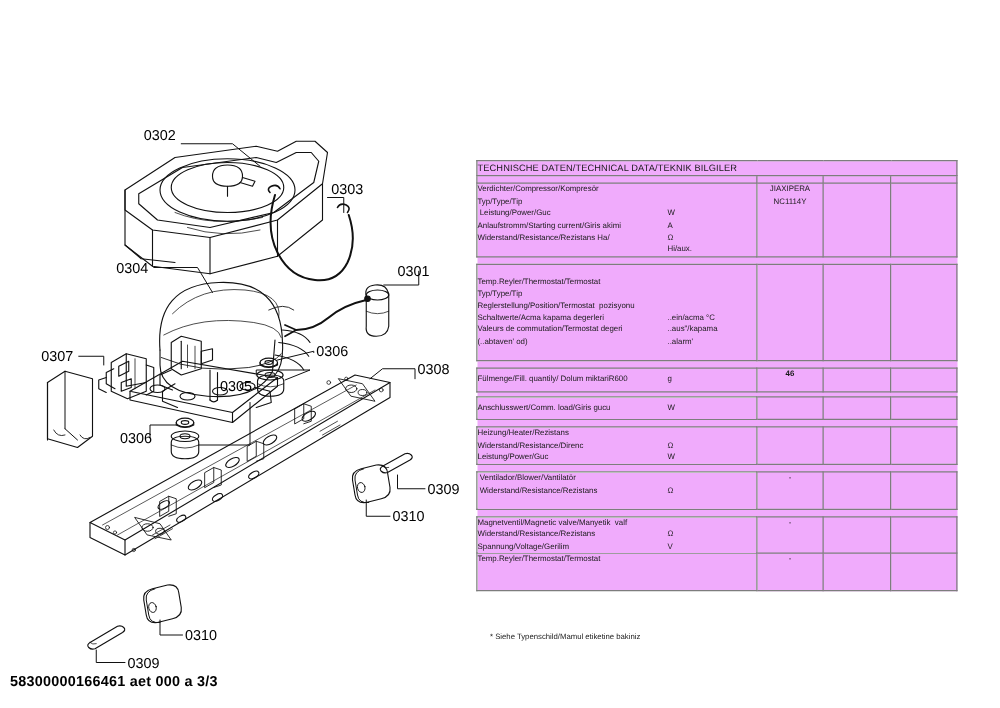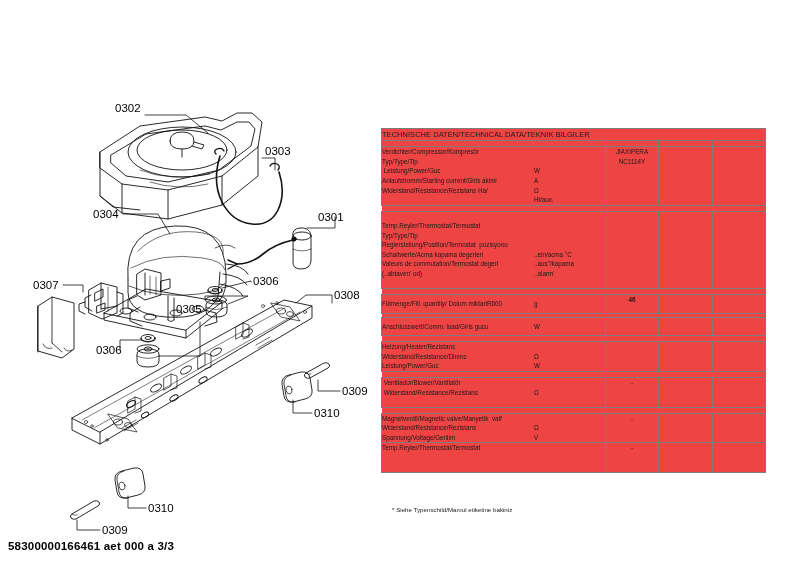--- a/index.html
+++ b/index.html
@@ -48,21 +48,21 @@
     border-collapse: collapse;
     table-layout: fixed;
     font-size: 6.3px;
     line-height: 1.52;
     color: #1a1a1a;
   }
   #tdtable td {
     border: 1px solid #7d7d7d;
     padding: 0;
     vertical-align: top;
-    background: #ef4444;
+    background: #f0abfc;
   }
   .cell-pad {
     padding: 2px 3px 2px 5px;
     position: relative;
   }
   .title-cell {
     font-size: 7.4px;
     padding: 3px 4px 3px 6px;
     letter-spacing: .1px;
   }

